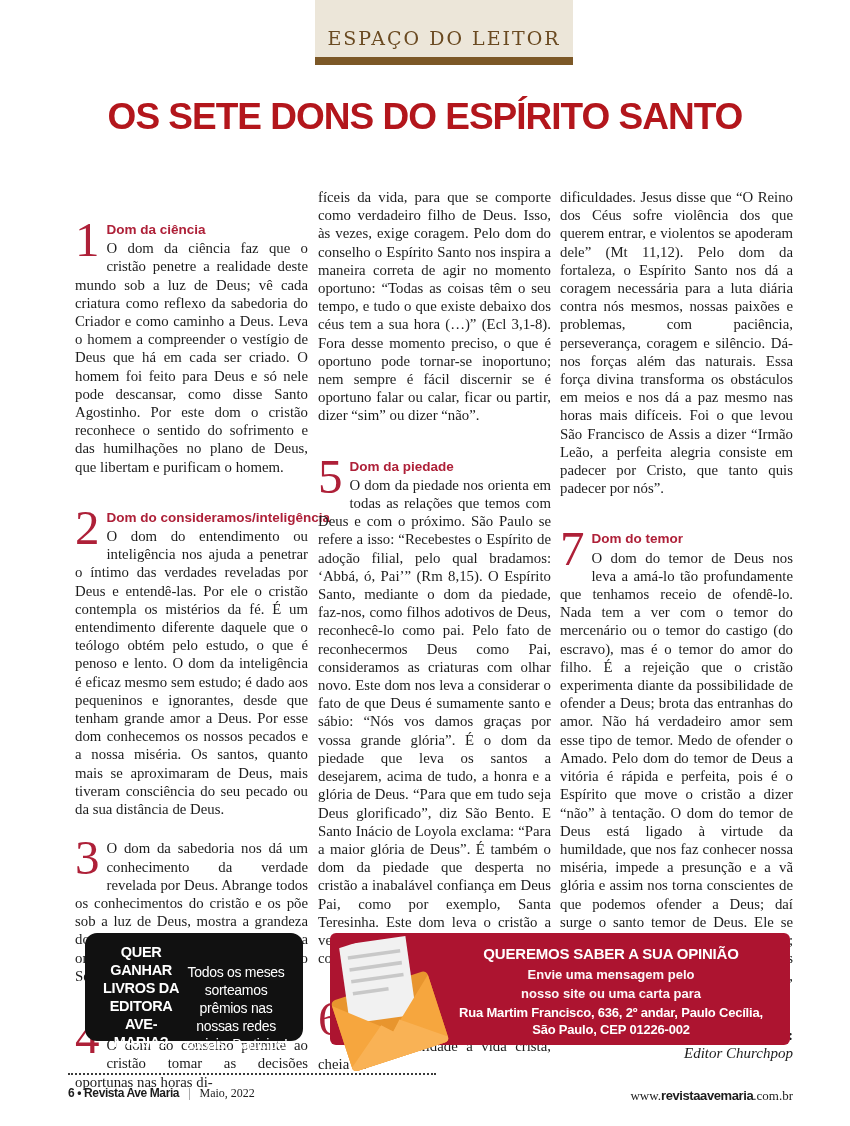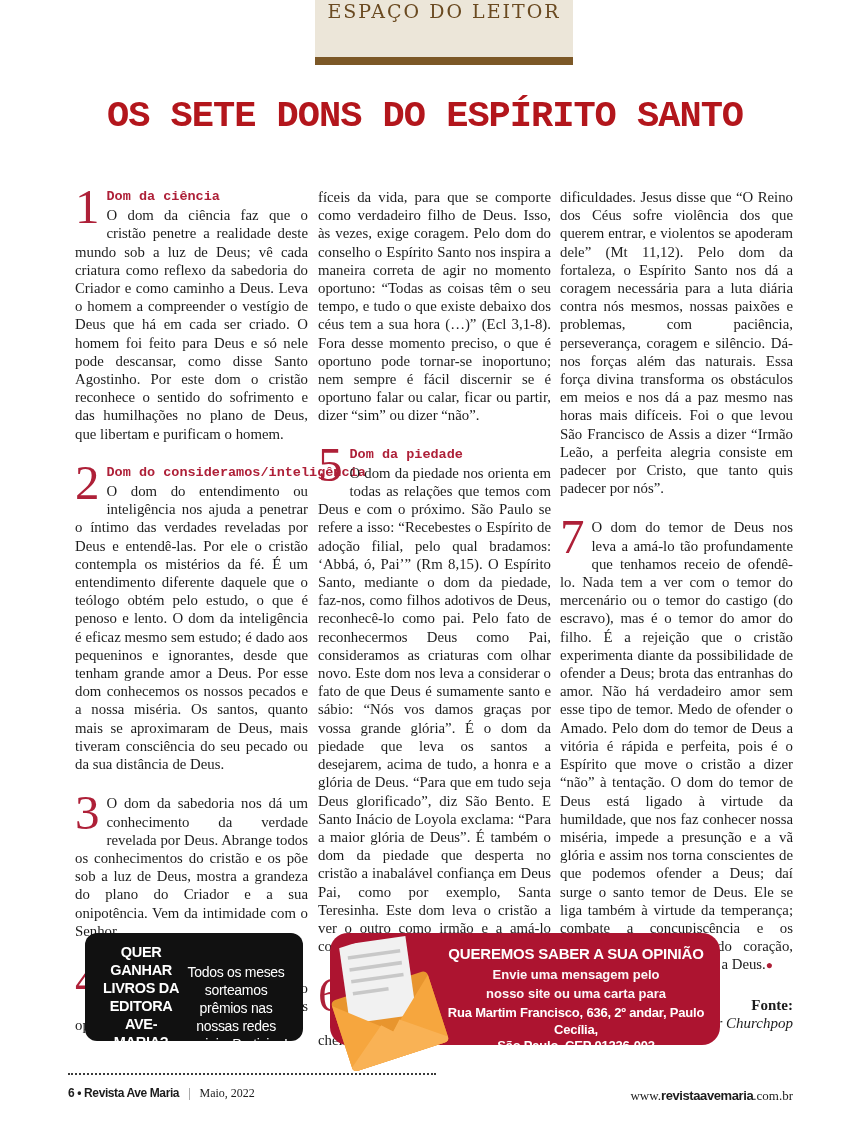--- a/index.html
+++ b/index.html
@@ -5,50 +5,50 @@
   :root{
     --accent:#ae2038; --title_red:#b3161c; --brown:#6a4a21; --brown_bar:#7c5827;
     --beige:#ece6d9; --redbox:#ad1430; --blackbox:#111111; --ink:#1c1c1c;
   }
   *{margin:0;padding:0;box-sizing:border-box;}
   html,body{background:#fff;}
   .page{position:relative;width:850px;height:1126px;background:#fff;overflow:hidden;
          font-family:"Liberation Serif",serif;color:var(--ink);}
   
   .tab{position:absolute;left:315px;top:0;width:258px;height:57px;background:var(--beige);
-       display:flex;justify-content:center;padding-bottom:8px;}
+       display:flex;align-items:flex-end;justify-content:center;padding-bottom:8px;}
   .tab-label{font-family:"DejaVu Serif",serif;font-size:19px;letter-spacing:2px;color:var(--brown);}
   .tab-bar{position:absolute;left:315px;top:57px;width:258px;height:8px;background:var(--brown_bar);}
   
   .title{position:absolute;left:0;top:96px;width:100%;text-align:center;
-         font-family:Liberation Mono, monospace;font-weight:bold;color:var(--title_red);
+         font-family:Liberation Sans, sans-serif;font-weight:bold;color:var(--title_red);
          font-size:37px;line-height:41px;letter-spacing:-1px;}
   
   .col{position:absolute;top:188px;width:233px;font-size:14.8px;line-height:18.2px;
        text-align:justify;}
   .col1{left:75px;} .col2{left:318px;} .col3{left:560px;}
   .section{margin-bottom:21px;overflow:visible;}
   .num{float:left;font-family:"Liberation Serif",serif;color:var(--accent);
        font-size:49px;line-height:37px;padding-right:7px;}
-  .shead{font-family:Liberation Mono, monospace;font-weight:bold;color:var(--accent);
-         font-size:13.5px;line-height:18.2px;white-space:nowrap;text-align:left;}
+  .shead{font-family:Liberation Sans, sans-serif;font-weight:bold;color:var(--accent);
+         font-size:13.5px;line-height:18.2px;white-space:nowrap;text-align:left;margin-top:33px;}
   .sbody{}
   .cont{margin-bottom:21px;}
   .dot{color:var(--accent);font-size:12px;}
   .fonte{margin-top:12px;text-align:right;}
   .fonte-label{font-weight:bold;font-size:15px;}
   .fonte-value{font-style:italic;font-size:15px;}
   
   .blackbox{position:absolute;left:85px;top:933px;width:218px;height:108px;background:var(--blackbox);
             border-radius:12px;color:#fff;font-family:"Liberation Sans",sans-serif;text-align:center;
             display:flex;flex-direction:row;justify-content:center;padding:10px 14px;}
   .blackbox .bb-head{font-weight:bold;font-size:14.5px;line-height:18px;letter-spacing:-0.3px;}
   .blackbox .bb-body{font-size:14px;line-height:18px;margin-top:20px;letter-spacing:-0.3px;}
-  .redbox{position:absolute;left:330px;top:933px;width:390px;height:112px;background:var(--redbox);
-          border-radius:18px;color:#fff;font-family:"Liberation Sans",sans-serif;}
+  .redbox{position:absolute;left:330px;top:933px;width:460px;height:112px;background:var(--redbox);
+          border-radius:6px;color:#fff;font-family:"Liberation Sans",sans-serif;}
   .rb-text{position:absolute;left:112px;right:10px;top:12px;text-align:center;}
   .rb-title{font-weight:bold;font-size:15px;letter-spacing:-0.2px;margin-bottom:4px;}
   .rb-line{font-size:13px;line-height:18.5px;font-weight:bold;opacity:.97;}
   .rb-line .it{}
   .rb-addr{font-weight:bold;font-size:13px;line-height:16.5px;letter-spacing:-0.2px;margin-top:2px;}
   .envelope{position:absolute;left:-6px;top:4px;width:120px;height:132px;transform:rotate(-18deg);}
   
   .dotline{position:absolute;left:68px;top:1073px;width:368px;border-top:2px dotted #3a3a3a;}
   .footer-left{position:absolute;left:68px;top:1086px;font-size:12px;}
   .footer-left .f-bold{font-family:"Liberation Sans",sans-serif;font-weight:bold;letter-spacing:-0.4px;}
@@ -103,20 +103,21 @@
       <div class="num">6</div>
       <div class="shead">Dom da fortaleza</div>
       <div class="sbody">O dom da fortaleza nos dá força para a fidelidade à vida cristã, cheia de</div>
     </div>
   </div>
 
   <div class="col col3">
     <div class="cont">dificuldades. Jesus disse que “O Reino dos Céus sofre violência dos que querem entrar, e violentos se apoderam dele” (Mt 11,12). Pelo dom da fortaleza, o Espírito Santo nos dá a coragem necessária para a luta diária contra nós mesmos, nossas paixões e problemas, com paciência, perseverança, coragem e silêncio. Dá-nos forças além das naturais. Essa força divina transforma os obstáculos em meios e nos dá a paz mesmo nas horas mais difíceis. Foi o que levou São Francisco de Assis a dizer “Irmão Leão, a perfeita alegria consiste em padecer por Cristo, que tanto quis padecer por nós”.</div>
     <div class="section">
       <div class="num">7</div>
+      <div class="shead">Dom do temor</div>
       <div class="sbody">
         <span>O dom do temor de Deus nos leva a amá-lo tão profundamente que tenhamos receio de ofendê-lo. Nada tem a ver com o temor do mercenário ou o temor do castigo (do escravo), mas é o temor do amor do filho. É a rejeição que o cristão experimenta diante da possibilidade de ofender a Deus; brota das entranhas do amor. Não há verdadeiro amor sem esse tipo de temor. Medo de ofender o Amado. Pelo dom do temor de Deus a vitória é rápida e perfeita, pois é o Espírito que move o cristão a dizer “não” à tentação. O dom do temor de Deus está ligado à virtude da humildade, que nos faz conhecer nossa miséria, impede a presunção e a vã glória e assim nos torna conscientes de que podemos ofender a Deus; daí surge o santo temor de Deus. Ele se liga também à virtude da temperança; combate a concupiscência e os impulsos desordenados do coração, para não ofender e magoar a Deus.</span><span class="dot">●</span>
       </div>
     </div>
     <div class="fonte">
       <div class="fonte-label">Fonte:</div>
       <div class="fonte-value">Editor Churchpop</div>
     </div>
   </div>
 

